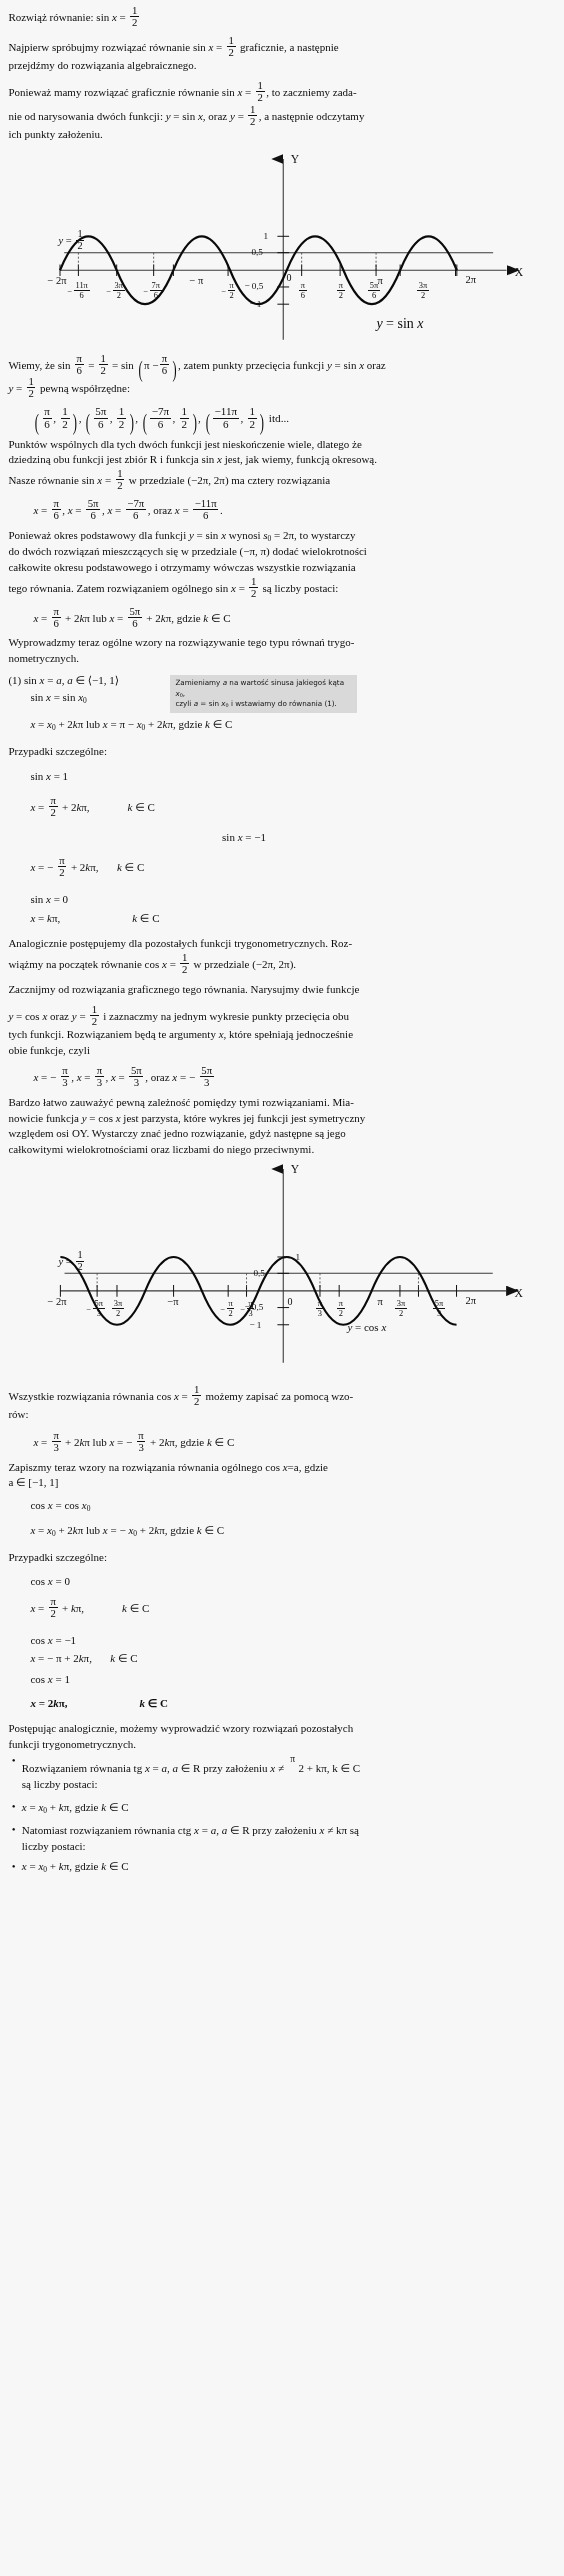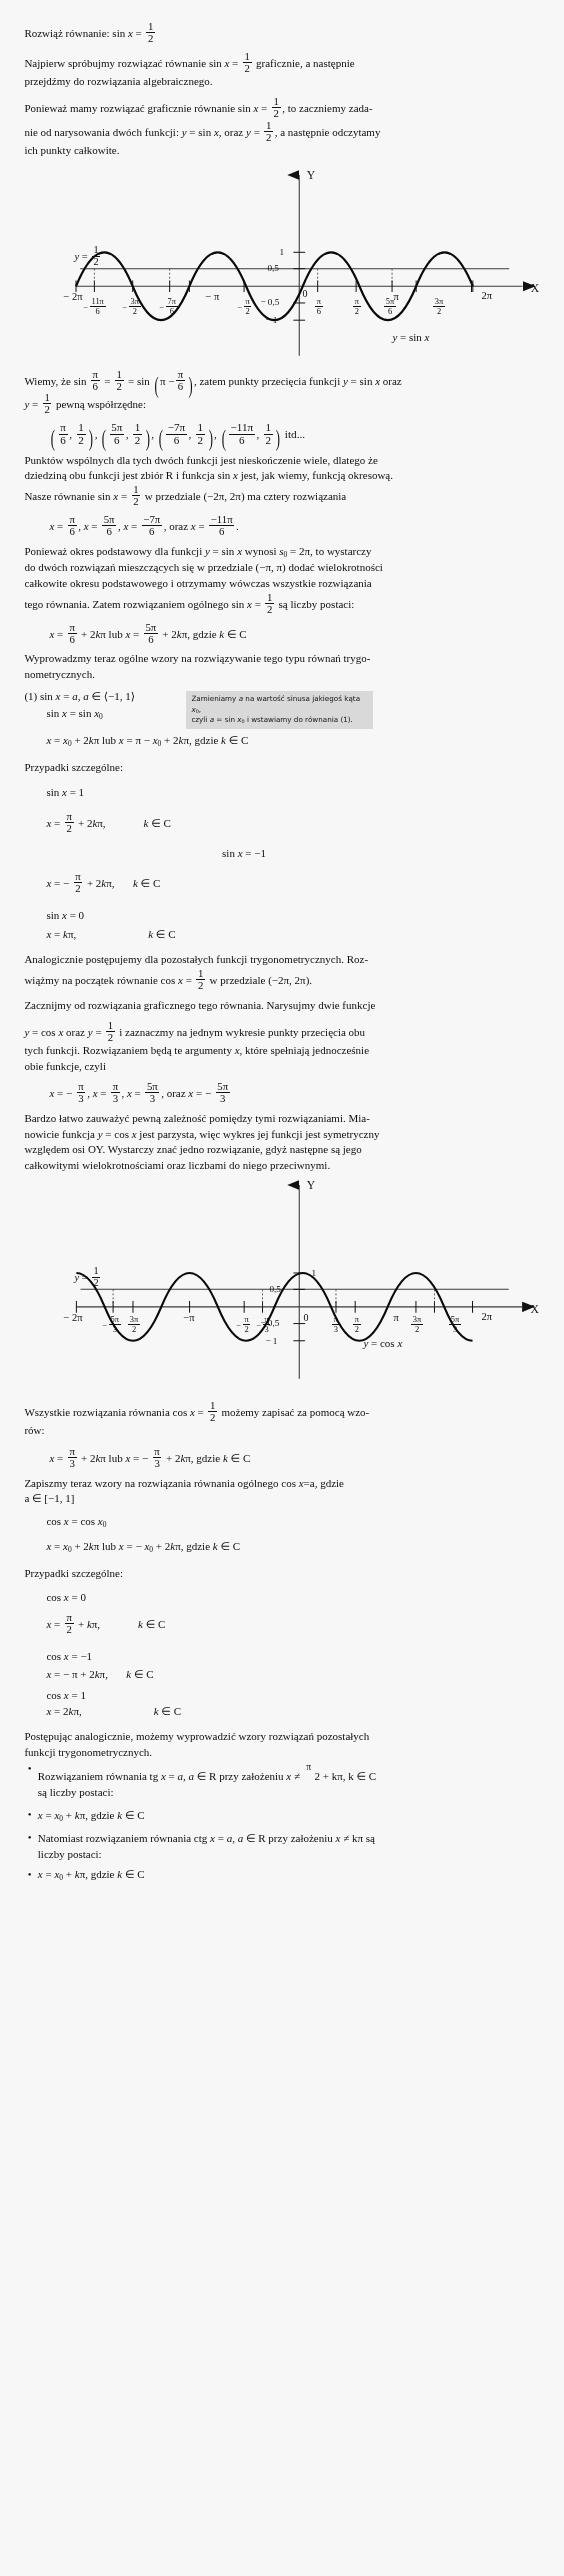--- a/index.html
+++ b/index.html
@@ -5,21 +5,21 @@
   html,body{margin:0;padding:0;}
   body{
     width:565px;
     background:#f7f7f7;
     font-family:"Liberation Serif", serif;
     color:#0d0d0d;
     font-size:11px;
     line-height:1.42;
     -webkit-font-smoothing:antialiased;
   }
-  .page{width:466px;min-height:2576px;position:relative;padding:16px;box-sizing:border-box;background:#f7f7f7;}
+  .page{width:466px;min-height:2576px;position:relative;padding:0;box-sizing:border-box;background:#f7f7f7;}
   .wrap{padding:5px 8.4px 0 8.4px;}
 
   p.para{margin:0 0 6.7px 0;text-align:justify;text-justify:inter-word;}
   .eq2{margin:5px 0 6.7px 25px;}
   .it{font-style:italic;}
 
   
   .frac{display:inline-block;vertical-align:-0.45em;text-align:center;font-size:0.98em;line-height:1.03;margin:0 1.7px;}
   .frac .n{display:block;padding:0 1.7px;}
   .frac .d{display:block;padding:0 1.7px;border-top:0.8px solid #111;}
@@ -66,21 +66,21 @@
   </p>
 
   <p class="para">
     <span>Najpierw  spróbujmy  rozwiązać  równanie  sin </span><span class="it">x</span><span> = </span><span class="frac"><span class="n">1</span><span class="d">2</span></span><span> graficznie,  a  następnie</span><br>
     <span>przejdźmy do rozwiązania algebraicznego.</span>
   </p>
 
   <p class="para">
     <span>Ponieważ mamy rozwiązać graficznie równanie sin </span><span class="it">x</span><span> = </span><span class="frac"><span class="n">1</span><span class="d">2</span></span><span>,  to zaczniemy zada-</span><br>
     <span>nie od narysowania dwóch funkcji: </span><span class="it">y</span><span> = sin </span><span class="it">x</span><span>,  oraz </span><span class="it">y</span><span> = </span><span class="frac"><span class="n">1</span><span class="d">2</span></span><span>, a następnie odczytamy</span><br>
-    <span>ich punkty całkowite.</span>
+    <span>ich punkty założeniu.</span>
   </p>
 
   <div class="chartbox">
     <svg width="548" height="199" viewBox="0 0 655 238" style="font-size:13.2px">
       <defs>
         <marker id="arrH" markerWidth="11" markerHeight="9" refX="0" refY="4.5" orient="auto">
           <path d="M0,0 L11,4.5 L0,9 z" fill="#111"></path>
         </marker>
         <marker id="arrV" markerWidth="9" markerHeight="11" refX="4.5" refY="11" orient="auto">
           <path d="M0,11 L4.5,0 L9,11 z" fill="#111"></path>
@@ -139,21 +139,21 @@
         <line x1="322" y1="185.6" x2="336" y2="185.6"></line>
       </g>
     </svg>
 
     <div style="position:absolute;left:0;top:0;width:548px;height:199px;pointer-events:none;">
 
       <div style="position:absolute;left:50px;top:80px;font-size:10.5px;">
         <span class="it">y</span> = <span class="frac"><span class="n">1</span><span class="d">2</span></span>
       </div>
 
-      <div style="position:absolute;left:368px;top:165px;font-size:11px;">
+      <div style="position:absolute;left:368px;top:165px;font-size:14px;">
         <span class="it">y</span> = sin <span class="it">x</span>
       </div>
 
       <div style="position:absolute;left:255px;top:81px;font-size:9.2px;">1</div>
       <div style="position:absolute;left:243px;top:97px;font-size:9.2px;">0,5</div>
       <div style="position:absolute;left:236px;top:131px;font-size:9.2px;">− 0,5</div>
       <div style="position:absolute;left:241px;top:149px;font-size:9.2px;">− 1</div>
       <div style="position:absolute;left:278px;top:122px;font-size:10px;">0</div>
 
       <div style="position:absolute;left:39px;top:125px;font-size:10.5px;white-space:nowrap;">− 2π</div>
@@ -267,21 +267,21 @@
     <span>tych funkcji. Rozwiązaniem będą te argumenty </span><span class="it">x</span><span>, które spełniają jednocześnie</span><br>
     <span>obie funkcje, czyli</span>
   </p>
 
   <div class="eq2">
     <span class="it">x</span> = − <span class="frac"><span class="n">π</span><span class="d">3</span></span>, <span class="it">x</span> = <span class="frac"><span class="n">π</span><span class="d">3</span></span>, <span class="it">x</span> = <span class="frac"><span class="n">5π</span><span class="d">3</span></span>, oraz <span class="it">x</span> = − <span class="frac"><span class="n">5π</span><span class="d">3</span></span>
   </div>
 
   <p class="para">
     <span>Bardzo łatwo zauważyć pewną zależność pomiędzy tymi rozwiązaniami. Mia-</span><br>
-    <span>nowicie funkcja </span><span class="it">y</span><span> = cos </span><span class="it">x</span><span> jest parzysta, więc wykres jej funkcji jest symetryczny</span><br>
+    <span>nowicie funkcja </span><span class="it">y</span><span> = cos </span><span class="it">x</span><span> jest parzysta, które wykres jej funkcji jest symetryczny</span><br>
     <span>względem osi OY. Wystarczy znać jedno rozwiązanie, gdyż następne są jego</span><br>
     <span>całkowitymi wielokrotnościami oraz liczbami do niego przeciwnymi.</span>
   </p>
 
   <div class="chartbox">
     <svg width="548" height="207" viewBox="0 0 655 248" style="font-size:13.2px">
       <defs>
         <marker id="arrH2" markerWidth="11" markerHeight="9" refX="0" refY="4.5" orient="auto">
           <path d="M0,0 L11,4.5 L0,9 z" fill="#111"></path>
         </marker>
@@ -404,21 +404,21 @@
   <div class="indent" style="margin-top:13.4px;">
     cos <span class="it">x</span> = −1
   </div>
   <div class="indent" style="margin-top:3.3px;">
     <span class="it">x</span> = − π + 2<span class="it">k</span>π,<span class="kspace-sm"></span><span class="it">k</span> ∈ C
   </div>
 
   <div class="indent" style="margin-top:5px;">
     cos <span class="it">x</span> = 1
   </div>
-  <div class="indent" style="margin-top:0;">
+  <div class="indent" style="margin-top:8px;font-weight:bold;">
     <span class="it">x</span> = 2<span class="it">k</span>π,<span class="kspace-lg"></span><span class="it">k</span> ∈ C
   </div>
 
   <p class="para" style="margin-top:10px;margin-bottom:1.7px;">
     <span>Postępując analogicznie, możemy wyprowadzić wzory rozwiązań pozostałych</span><br>
     <span>funkcji trygonometrycznych.</span>
   </p>
 
   <ul class="bullets">
     <li>

